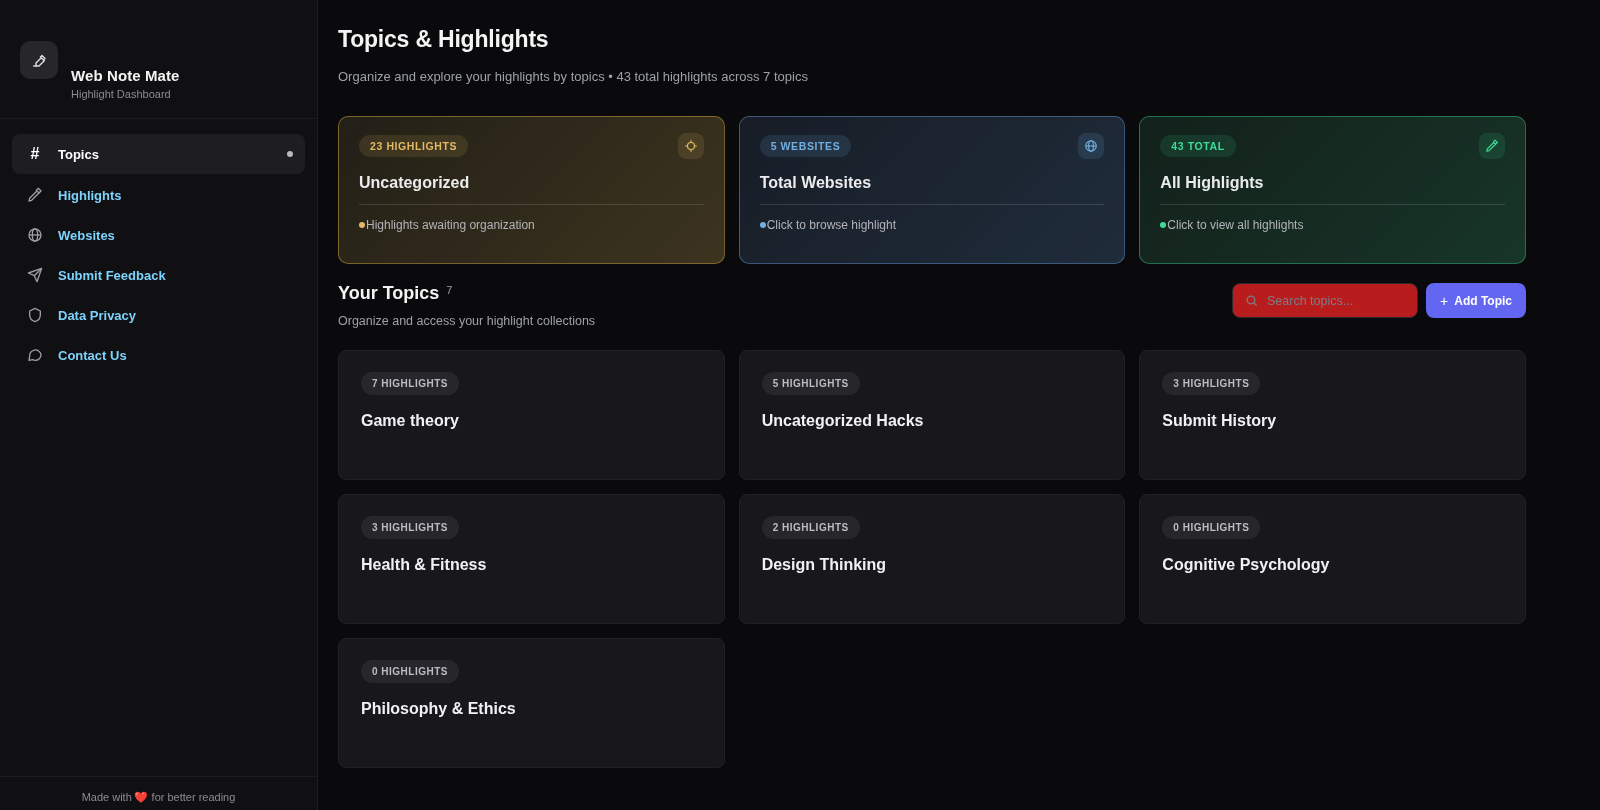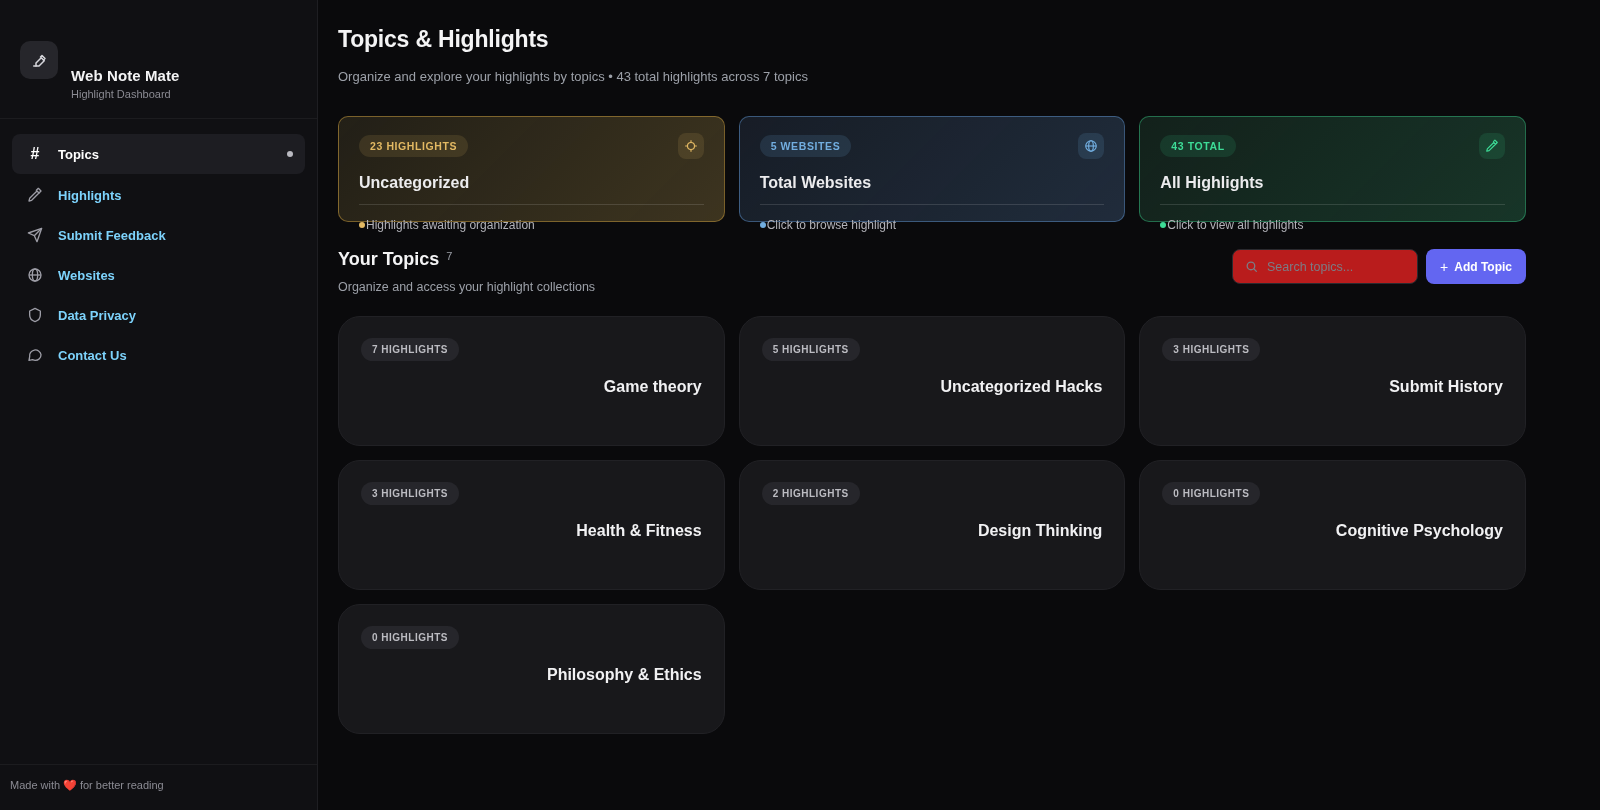--- a/index.html
+++ b/index.html
@@ -43,37 +43,38 @@
   .nav-item.active { background:#1d1d22; color:#ffffff; }
   .nav-item.active .nicon { color:#ffffff; }
   .active-dot {
     position:absolute; right:12px; top:50%; transform:translateY(-50%);
     width:6px; height:6px; border-radius:50%; background:#b9b9c0;
   }
   .hash-glyph { font-size:16px; font-weight:700; font-family:"Liberation Sans",sans-serif; }
 
   .sb-footer {
     margin-top:auto;
-    padding:14px 10px 18px 10px;
+    padding:14px 10px 6px 10px;
     border-top:1px solid rgba(255,255,255,0.05);
+    text-align:center;
     font-size:11px; color:#8b8b93;
   }
 
   
   .main { flex:1; padding:26px 74px 0 20px; position:relative; }
   .page-title { font-size:23px; font-weight:700; color:#f4f4f5; letter-spacing:-.2px; }
   .page-sub { font-size:13px; color:#9ca0a8; margin-top:16px; }
 
   
   .summary-row {
     display:grid; grid-template-columns:repeat(3,1fr); gap:14px;
     margin-top:32px;
   }
   .scard {
-    height:106px; border-radius:10px; padding:16px 20px;
+    height:148px; border-radius:10px; padding:16px 20px;
     border:1px solid var(--bd); cursor:pointer;
     display:flex; flex-direction:column;
   }
   .sc-amber { --acc:#e3b963; --accbg:rgba(227,185,99,.13); --bd:rgba(190,148,58,.55);
     background:linear-gradient(135deg, rgba(224,181,84,.07), rgba(224,181,84,.20)), #141412; }
   .sc-blue { --acc:#72aee0; --accbg:rgba(114,174,224,.14); --bd:rgba(92,144,202,.5);
     background:linear-gradient(135deg, rgba(92,144,202,.08), rgba(92,144,202,.20)), #111318; }
   .sc-green { --acc:#3ddc97; --accbg:rgba(61,220,151,.12); --bd:rgba(52,183,123,.5);
     background:linear-gradient(135deg, rgba(61,220,151,.06), rgba(61,220,151,.16)), #101513; }
   .scard-top { display:flex; justify-content:space-between; align-items:center; }
@@ -86,21 +87,21 @@
     width:26px; height:26px; border-radius:8px;
     background:var(--accbg); color:var(--acc);
     display:flex; align-items:center; justify-content:center;
   }
   .stitle { font-size:16px; font-weight:600; color:#ececee; margin-top:15px; }
   .sdivider { border-bottom:1px solid rgba(255,255,255,.13); margin-top:12px; }
   .snote { display:flex; align-items:center; gap:1px; margin-top:13px; font-size:12px; color:#b3b3b9; }
   .snote .dot { width:6px; height:6px; border-radius:50%; background:var(--acc); flex:0 0 auto; }
 
   
-  .topics-head { display:flex; justify-content:space-between; align-items:flex-start; margin-top:27px; }
+  .topics-head { display:flex; justify-content:space-between; align-items:flex-start; margin-top:19px; }
   .th-title-row { display:flex; align-items:flex-start; gap:7px; }
   .th-title { font-size:18px; font-weight:700; color:#f4f4f5; }
   .th-count { font-size:11px; color:#9ca0a8; margin-top:1px; }
   .th-sub { font-size:12.5px; color:#9ca0a8; margin-top:10px; }
   .th-controls { display:flex; gap:8px; align-items:center; }
   .search-box {
     display:flex; align-items:center; gap:9px;
     width:186px; height:35px;
     background:#b91c1c; border:1px solid #2a2a2f; border-radius:8px;
     padding:0 12px; color:#7c7c85;
@@ -120,30 +121,30 @@
     font-family:"Liberation Sans",sans-serif;
   }
   .add-btn .plus { font-size:14px; font-weight:400; }
 
   
   .topic-grid {
     display:grid; grid-template-columns:repeat(3,1fr); gap:14px;
     margin-top:22px;
   }
   .tcard {
-    height:130px; border-radius:22px;
+    height:130px; border-radius:8px;
     background:#18181b; border:1px solid #212125;
     padding:21px 22px; cursor:pointer;
   }
   .tbadge {
     display:inline-block; font-size:10px; font-weight:700; letter-spacing:.5px;
     color:#bcbcc2; background:#26262b;
     padding:6px 11px; border-radius:999px;
   }
-  .ttitle { font-size:16px; font-weight:700; color:#f1f1f3; margin-top:17px;text-align:right; }
+  .ttitle { font-size:16px; font-weight:700; color:#f1f1f3; margin-top:17px; }
 
   svg { display:block; }
 </style>
 </head>
 <body>
 
 <aside class="sidebar">
   <div class="sb-header">
     <div class="logo-box">
       <svg width="18" height="18" viewBox="0 0 24 24" fill="none" stroke="currentColor" stroke-width="2" stroke-linecap="round" stroke-linejoin="round">
@@ -170,36 +171,36 @@
       <span class="nicon">
         <svg width="16" height="16" viewBox="0 0 24 24" fill="none" stroke="currentColor" stroke-width="2" stroke-linecap="round" stroke-linejoin="round">
             <path d="M3 21l4-1 11-11-3-3L4 17l-1 4z"></path>
             <path d="M14 5l3-3 4 4-3 3"></path>
           </svg>
       </span>
       <span>Highlights</span>
     </div>
     <div class="nav-item">
       <span class="nicon">
-        <svg width="16" height="16" viewBox="0 0 24 24" fill="none" stroke="currentColor" stroke-width="2" stroke-linejoin="round">
-            <path d="M22 2L11 13"></path>
-            <path d="M22 2l-7 20-4-9-9-4 20-7z"></path>
-          </svg>
-      </span>
-      <span>Submit Feedback</span>
-    </div>
-    <div class="nav-item">
-      <span class="nicon">
         <svg width="16" height="16" viewBox="0 0 24 24" fill="none" stroke="currentColor" stroke-width="2">
             <circle cx="12" cy="12" r="9"></circle>
             <path d="M3 12h18"></path>
             <ellipse cx="12" cy="12" rx="4" ry="9"></ellipse>
           </svg>
       </span>
       <span>Websites</span>
+    </div>
+    <div class="nav-item">
+      <span class="nicon">
+        <svg width="16" height="16" viewBox="0 0 24 24" fill="none" stroke="currentColor" stroke-width="2" stroke-linejoin="round">
+            <path d="M22 2L11 13"></path>
+            <path d="M22 2l-7 20-4-9-9-4 20-7z"></path>
+          </svg>
+      </span>
+      <span>Submit Feedback</span>
     </div>
     <div class="nav-item">
       <span class="nicon">
         <svg width="16" height="16" viewBox="0 0 24 24" fill="none" stroke="currentColor" stroke-width="2" stroke-linejoin="round">
             <path d="M12 2l8 4v6c0 5-3.5 8.5-8 10-4.5-1.5-8-5-8-10V6l8-4z"></path>
           </svg>
       </span>
       <span>Data Privacy</span>
     </div>
     <div class="nav-item">

